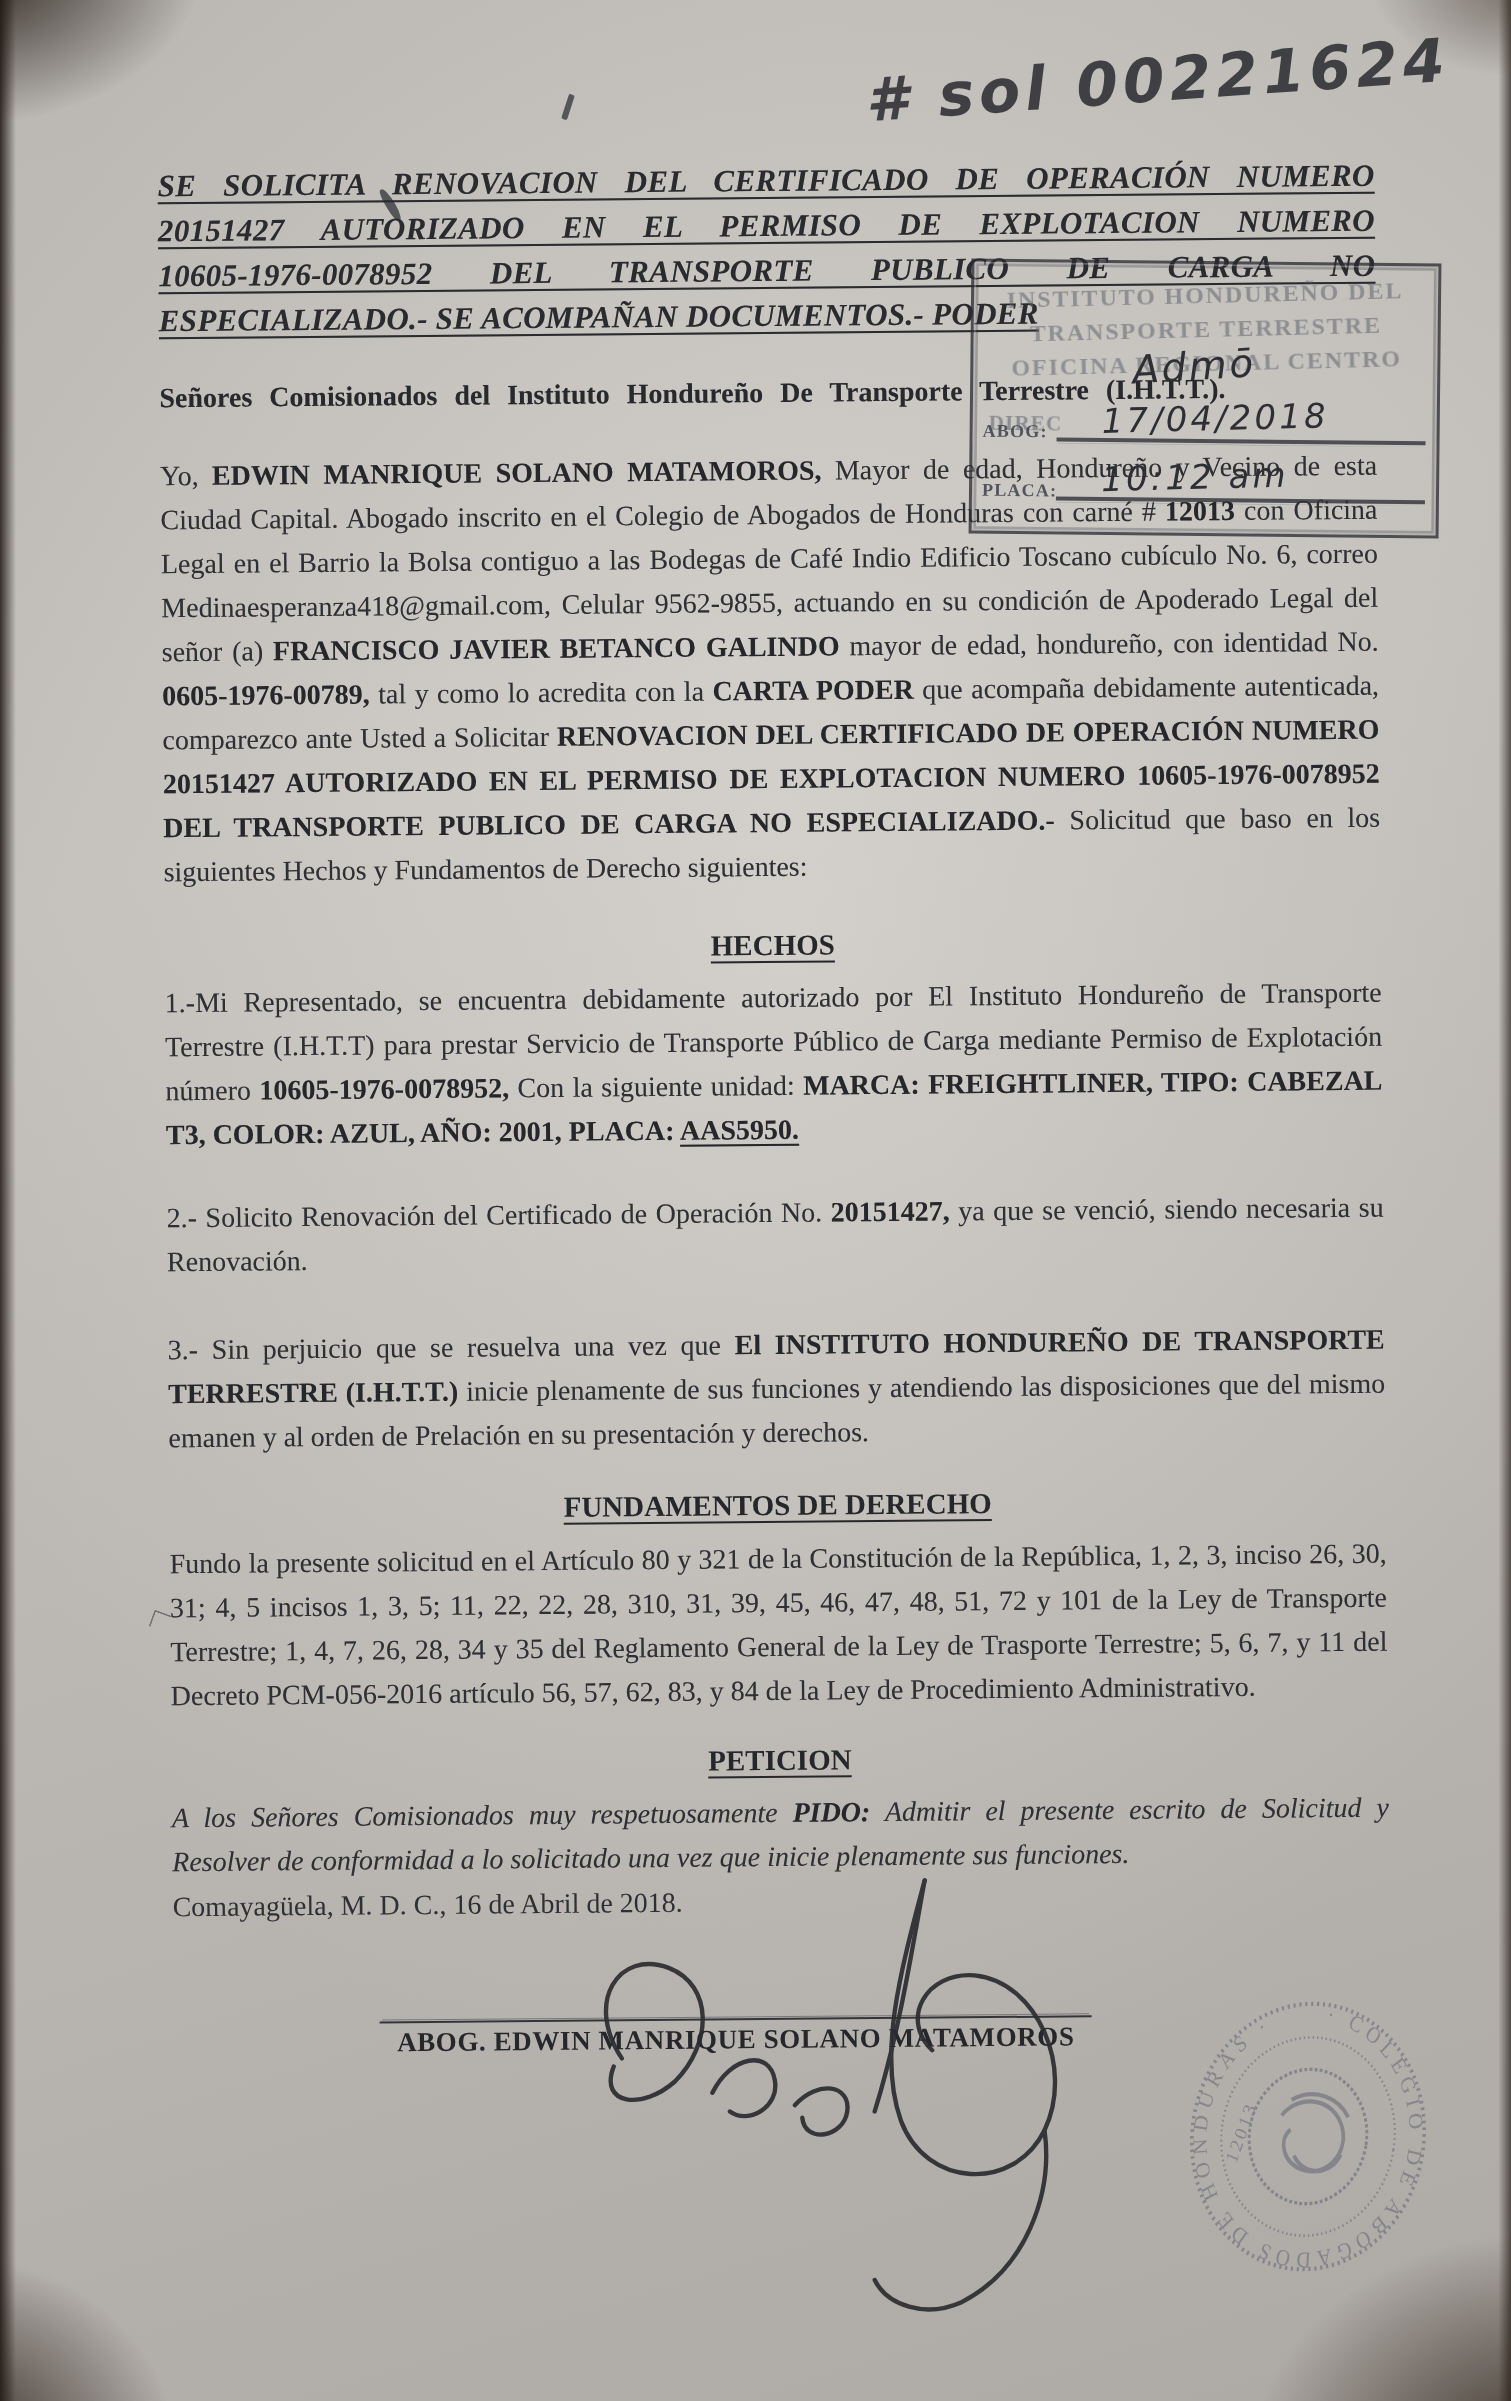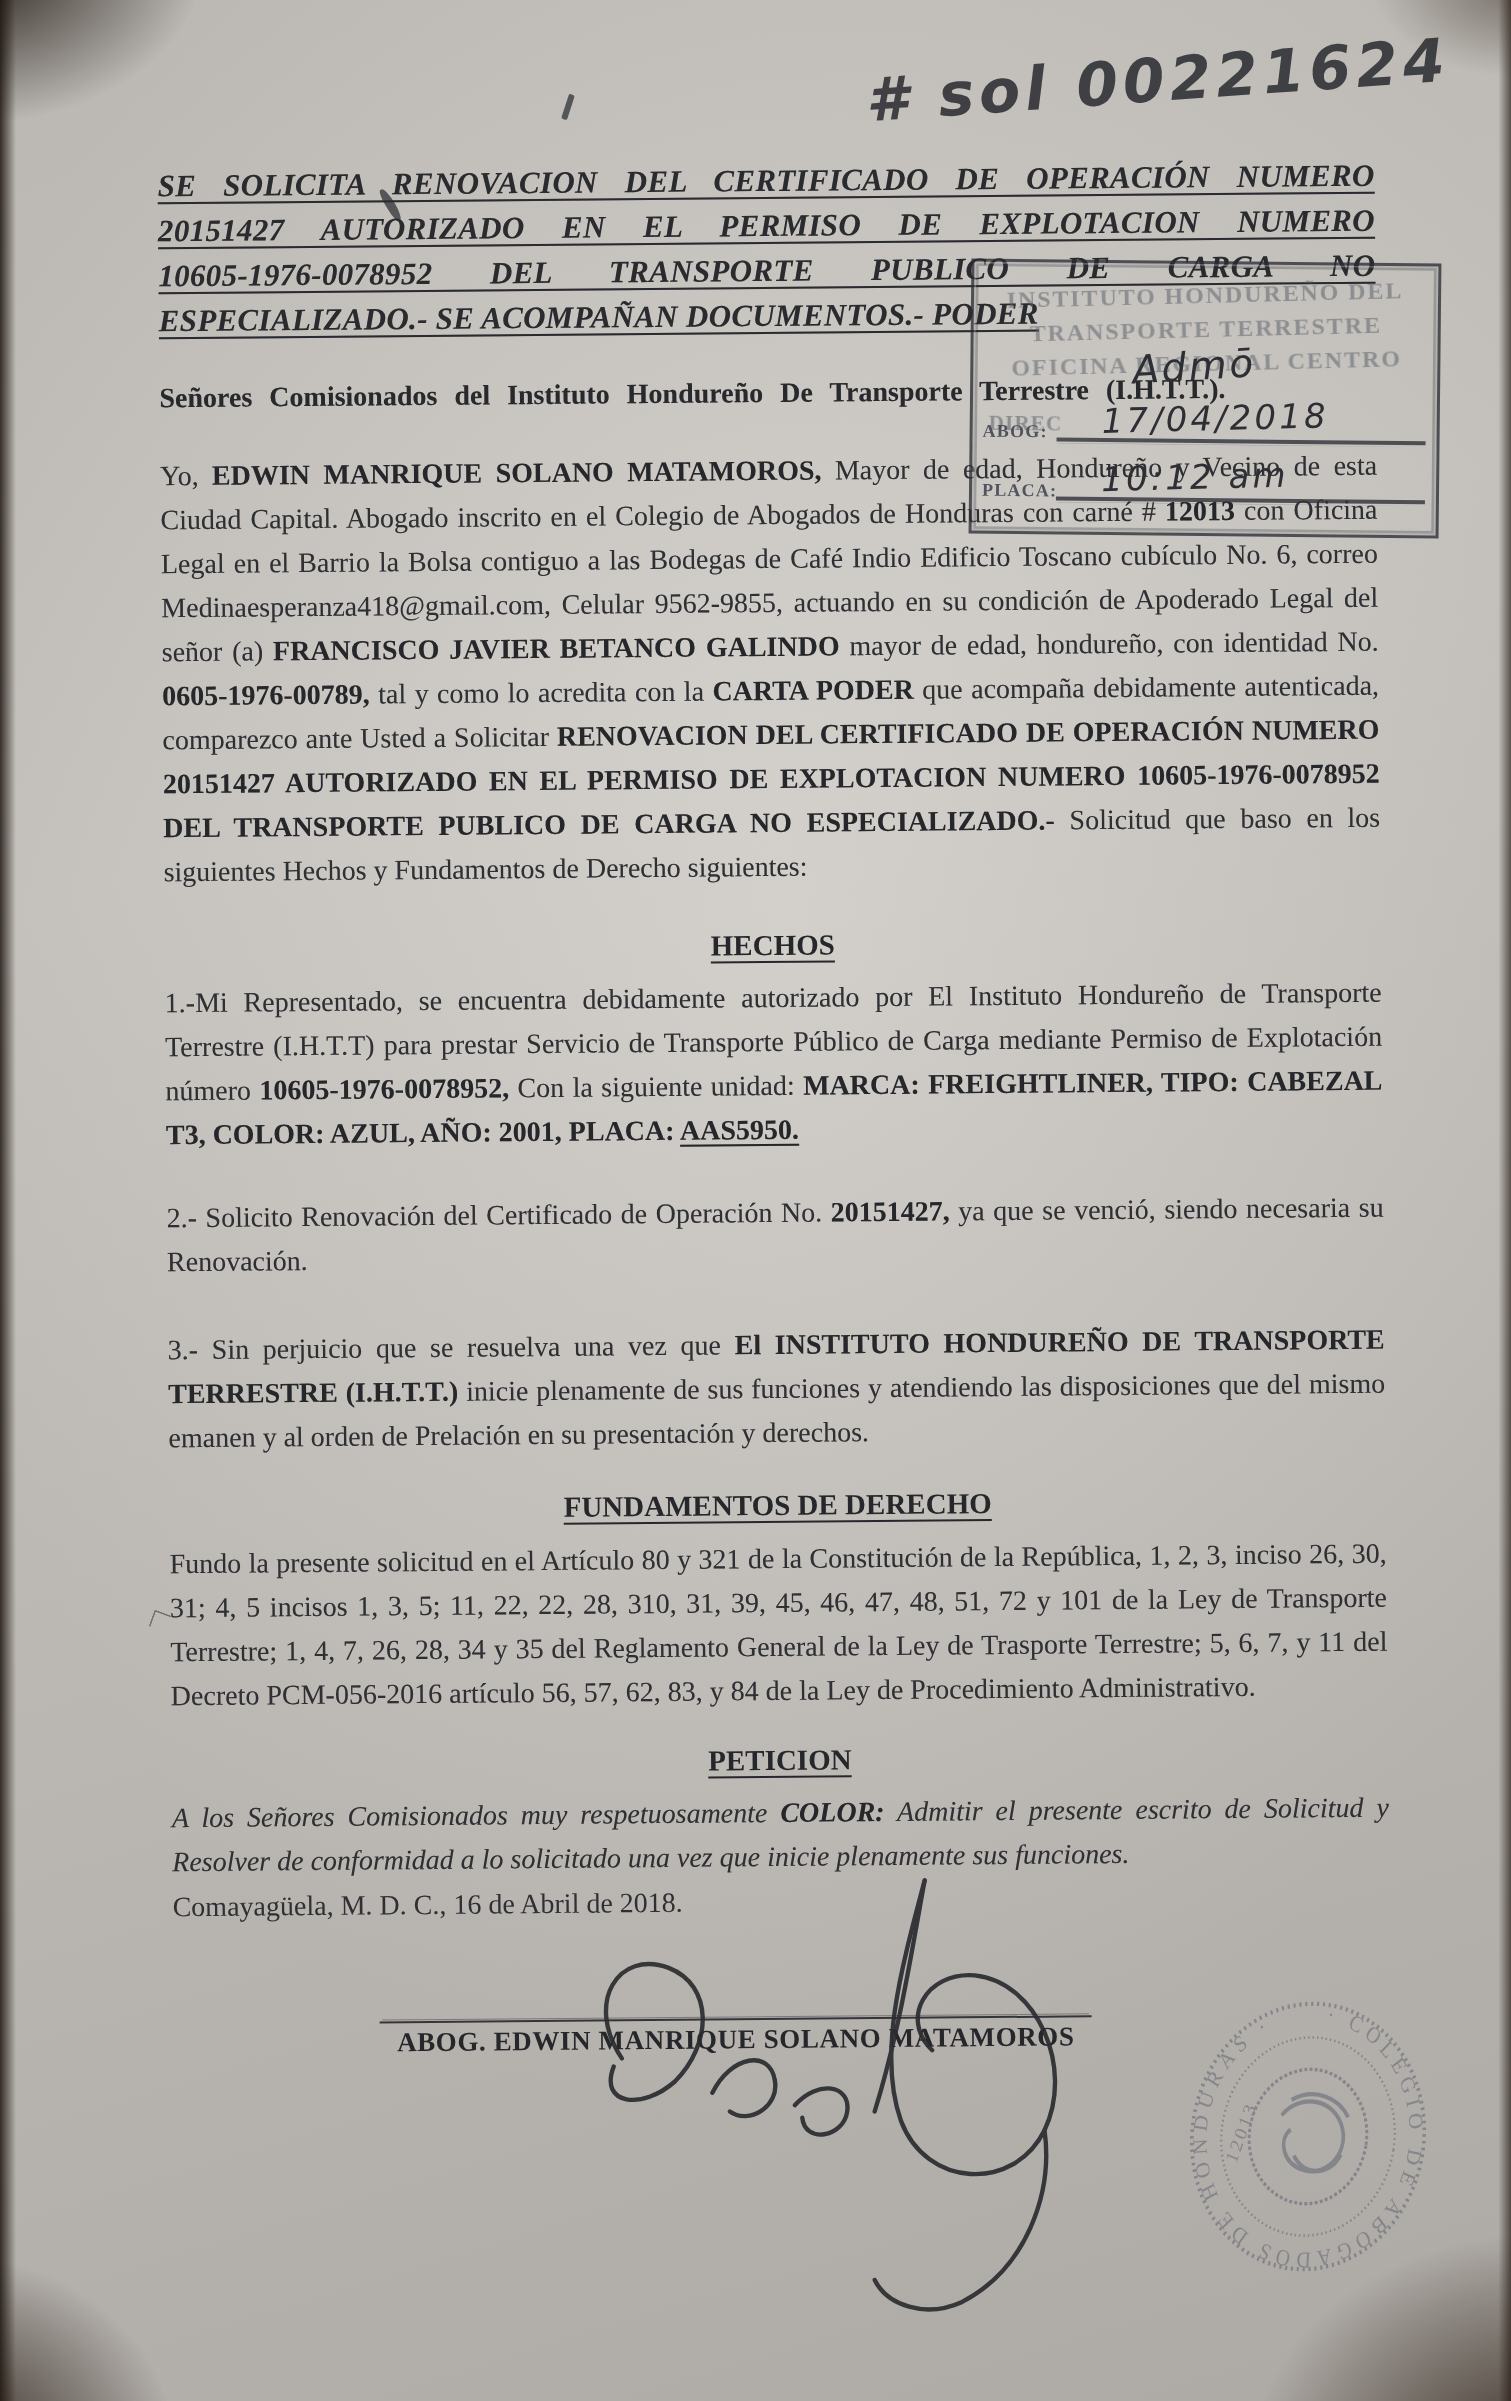--- a/index.html
+++ b/index.html
@@ -107,21 +107,21 @@
     <p class="hecho-1 body-text"><span>1.-Mi Representado, se encuentra debidamente autorizado por El Instituto Hondureño de Transporte Terrestre (I.H.T.T) para prestar Servicio de Transporte Público de Carga mediante Permiso de Explotación número </span><span class="b">10605-1976-0078952,</span><span> Con la siguiente unidad: </span><span class="b">MARCA: FREIGHTLINER, TIPO: CABEZAL T3, COLOR: AZUL, AÑO: 2001, PLACA: </span><span class="b u">AAS5950.</span></p>
 
     <p class="hecho-2 body-text"><span>2.- Solicito Renovación del Certificado de Operación No. </span><span class="b">20151427,</span><span> ya que se venció, siendo necesaria su Renovación.</span></p>
 
     <p class="hecho-3 body-text"><span>3.- Sin perjuicio que se resuelva una vez que </span><span class="b">El INSTITUTO HONDUREÑO DE TRANSPORTE TERRESTRE (I.H.T.T.)</span><span> inicie plenamente de sus funciones y atendiendo las disposiciones que del mismo emanen y al orden de Prelación en su presentación y derechos.</span></p>
 
     <div class="section-heading fund-heading"><span class="hd">FUNDAMENTOS DE DERECHO</span></div>
     <p class="fund-par body-text">Fundo la presente solicitud en el Artículo 80 y 321 de la Constitución de la República, 1, 2, 3, inciso 26, 30, 31; 4, 5 incisos 1, 3, 5; 11, 22, 22, 28, 310, 31, 39, 45, 46, 47, 48, 51, 72 y 101 de la Ley de Transporte Terrestre; 1, 4, 7, 26, 28, 34 y 35 del Reglamento General de la Ley de Trasporte Terrestre; 5, 6, 7, y 11 del Decreto PCM-056-2016 artículo 56, 57, 62, 83, y 84 de la Ley de Procedimiento Administrativo.</p>
 
     <div class="section-heading pet-heading"><span class="hd">PETICION</span></div>
-    <p class="pet-par body-text"><span>A los Señores Comisionados muy respetuosamente </span><span class="b">COLOR:</span><span> Admitir el presente escrito de Solicitud y Resolver de conformidad a lo solicitado una vez que inicie plenamente sus funciones.</span></p>
+    <p class="pet-par body-text"><span>A los Señores Comisionados muy respetuosamente </span><span class="b">PIDO:</span><span> Admitir el presente escrito de Solicitud y Resolver de conformidad a lo solicitado una vez que inicie plenamente sus funciones.</span></p>
     <p class="date-line">Comayagüela, M. D. C., 16 de Abril de 2018.</p>
 
     <div class="sig-block">
       <div class="sig-rule"></div>
       <div class="sig-name">ABOG. EDWIN MANRIQUE SOLANO MATAMOROS</div>
     </div>
   </div>
 
   <div class="rect-stamp">
     <div class="stamp-faint">

